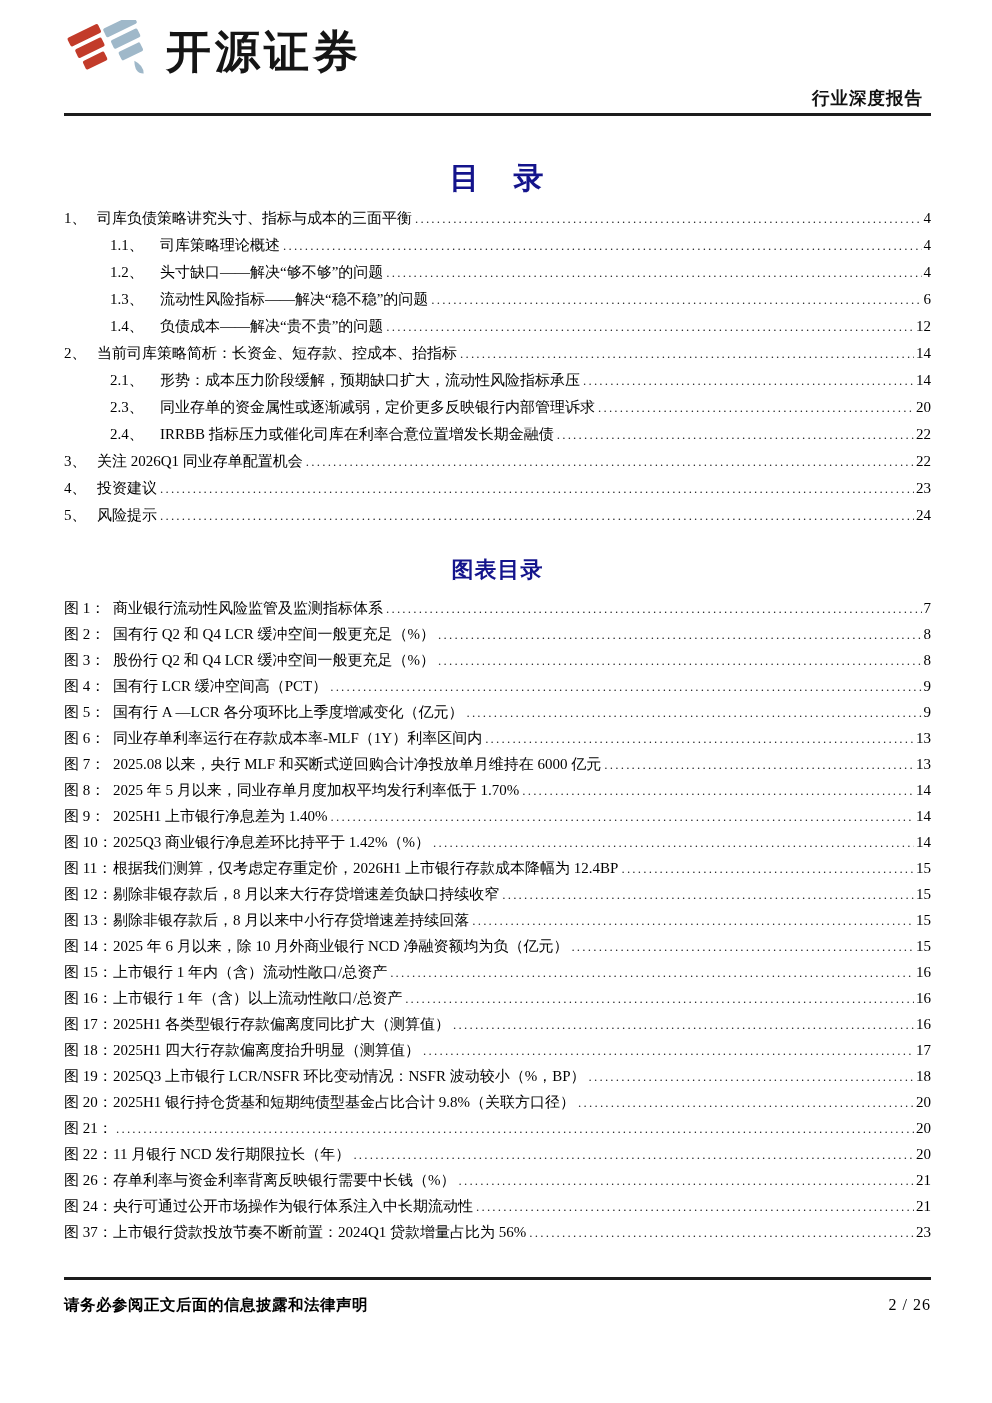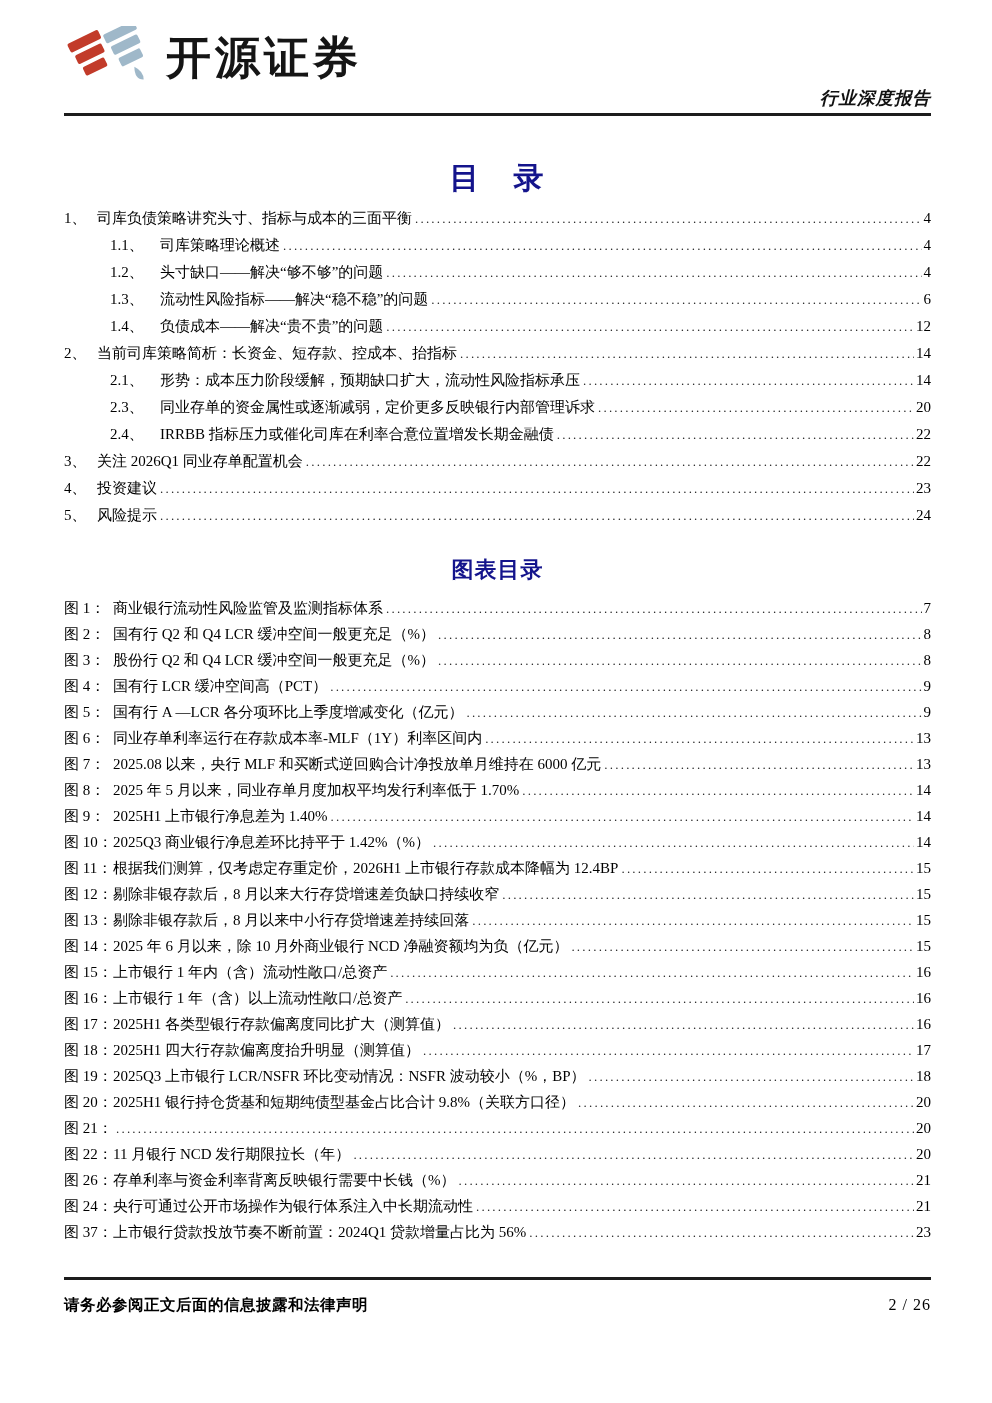--- a/index.html
+++ b/index.html
@@ -11,43 +11,42 @@
     background: #ffffff;
     font-family: "Liberation Serif", "DejaVu Serif", serif;
     color: #000;
     overflow: hidden;
   }
   .content { margin-left: 64px; margin-right: 61px; }
 
   
   .header {
     position: relative;
-    padding-top: 26px;
+    padding-top: 20px;
     height: 116px;
     border-bottom: 3px solid var(--rule, #1c1c1c);
   }
   .logo-lockup { display: flex; align-items: center; gap: 10px; }
   .logo-icon-svg { display: block; width: 92px; height: 66px; }
   .brand-name {
     font-family: "Liberation Sans", "DejaVu Sans", sans-serif;
     font-weight: 900;
     font-size: 45px;
     letter-spacing: 4px;
     color: #151515;
     line-height: 1;
     padding-bottom: 4px;
   }
   .report-type {
     position: absolute;
-    right: 0; bottom: 3px;
+    right: 8px; bottom: 3px;
     font-weight: 700;
     font-size: 17.5px;
     letter-spacing: 1px;
     color: #111;
-    font-style: italic;
   }
 
   
   .toc-main-title {
     margin-top: 47px;
     text-align: center;
     font-size: 30px;
     font-weight: 700;
     color: var(--accent, #14148C);
     letter-spacing: 2px;

